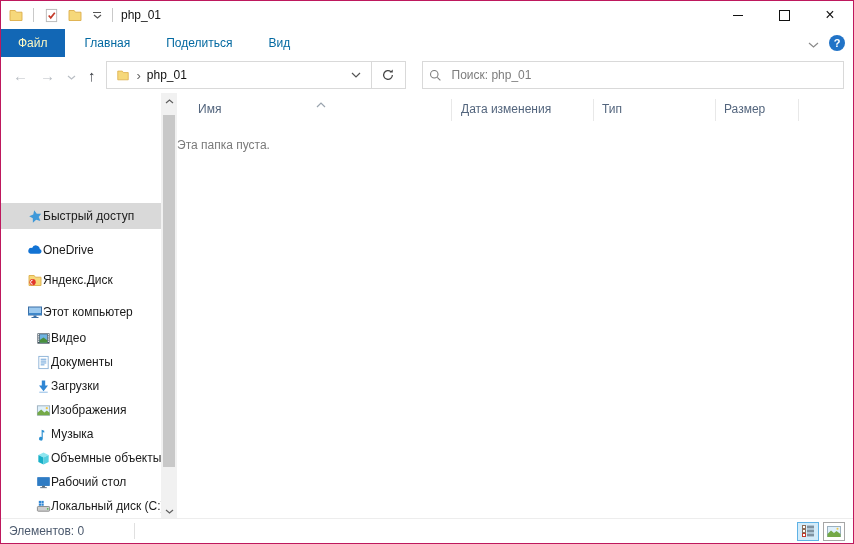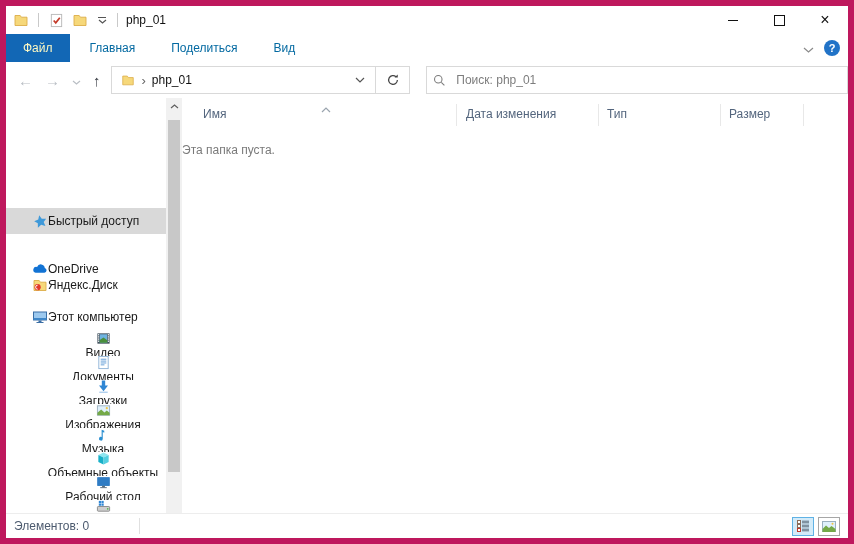--- a/index.html
+++ b/index.html
@@ -1,17 +1,17 @@
 <!DOCTYPE html>
 <html><head>
 <meta charset="utf-8">
 <style>
   html,body{margin:0;padding:0;}
   body{width:854px;height:544px;font-family:"Liberation Sans",sans-serif;background:#fff;position:relative;overflow:hidden;}
-  .window{position:absolute;inset:0;border:6px solid #be185d;box-sizing:border-box;background:#fff;}
+  .window{position:absolute;inset:0;border:1px solid #be185d;box-sizing:border-box;background:#fff;}
 
   
   .titlebar{position:absolute;left:0;top:0;right:0;height:28px;display:flex;align-items:center;}
   .qat{display:flex;align-items:center;gap:6px;padding-left:6px;}
   .qat-sep{width:1px;height:14px;background:#c9c9c9;margin:0 2px;}
   .qat-btn{width:18px;height:18px;display:flex;align-items:center;justify-content:center;}
   .qat-drop{display:flex;flex-direction:column;align-items:center;width:14px;}
   .qat-drop .bar{width:8px;border-top:1px solid #555;margin-bottom:1px;}
   .win-title{font-size:12px;color:#111;margin-left:6px;white-space:nowrap;}
   .win-controls{margin-left:auto;display:flex;height:28px;}
@@ -42,21 +42,21 @@
   .refresh-btn{width:33px;height:100%;border-left:1px solid #d9d9d9;display:flex;align-items:center;justify-content:center;}
   .searchbox{display:flex;align-items:center;height:28px;border:1px solid #d9d9d9;box-sizing:border-box;margin-left:16px;width:422px;background:#fff;padding-left:6px;gap:8px;}
   .searchbox input{border:none;outline:none;font-size:12px;flex:1;font-family:"Liberation Sans",sans-serif;color:#333;background:transparent;}
   .searchbox input::placeholder{color:#7d7d7d;opacity:1;}
 
   
   .main{position:absolute;left:0;top:92px;right:0;height:428px;overflow:hidden;}
   .sidebar{position:absolute;left:0;top:0;width:160px;height:100%;background:#fff;}
   .side-item{position:absolute;left:0;width:160px;height:26px;display:flex;align-items:center;box-sizing:border-box;overflow:hidden;white-space:nowrap;}
   .side-item.lvl0{padding-left:26px;}
-  .side-item.lvl1{padding-left:34px;flex-direction:column;}
+  .side-item.lvl1{padding-left:34px;}
   .side-item.selected{background:#d9d9d9;}
   .side-item .lbl{font-size:12px;color:#1a1a1a;}
   .ic{width:16px;height:16px;flex:0 0 16px;display:flex;align-items:center;justify-content:center;}
 
   .sb-scroll{position:absolute;left:160px;top:0;width:16px;height:100%;background:#f1f1f1;}
   .sb-arrow{position:absolute;left:0;width:16px;height:16px;display:flex;align-items:center;justify-content:center;}
   .sb-thumb{position:absolute;left:2px;width:12px;background:#c8c8c8;}
 
   .content{position:absolute;left:176px;top:0;right:0;height:100%;background:#fff;}
   .colhead{position:absolute;left:0;top:0;right:0;height:32px;}
@@ -181,21 +181,21 @@
 
     <div class="sidebar">
       <div class="side-item lvl0 selected" style="top:110px">
         <span class="ic">
             <svg width="15" height="15" viewBox="0 0 16 16">
               <path d="M8 1.2l1.9 4.3 4.6.8-3.3 3 .9 4.6L8 11.5l-4.1 2.4.9-4.6-3.3-3 4.6-.8z" fill="#3f99d9" transform="rotate(-12 8 8)"></path>
             </svg>
           </span>
         <span class="lbl">Быстрый доступ</span>
       </div>
-      <div class="side-item lvl0" style="top:158px">
+      <div class="side-item lvl0" style="top:144px">
         <span class="ic">
             <svg width="16" height="16" viewBox="0 0 16 16">
               <path d="M3.6 11.8h8.8a2.4 2.4 0 0 0 .4-4.7 4 4 0 0 0-7.7-1.2 3 3 0 0 0-1.5 5.9z" fill="#1273d4"></path>
             </svg>
           </span>
         <span class="lbl">OneDrive</span>
       </div>
       <div class="side-item lvl0" style="top:174px">
         <span class="ic">
             <svg width="16" height="16" viewBox="0 0 16 16">

